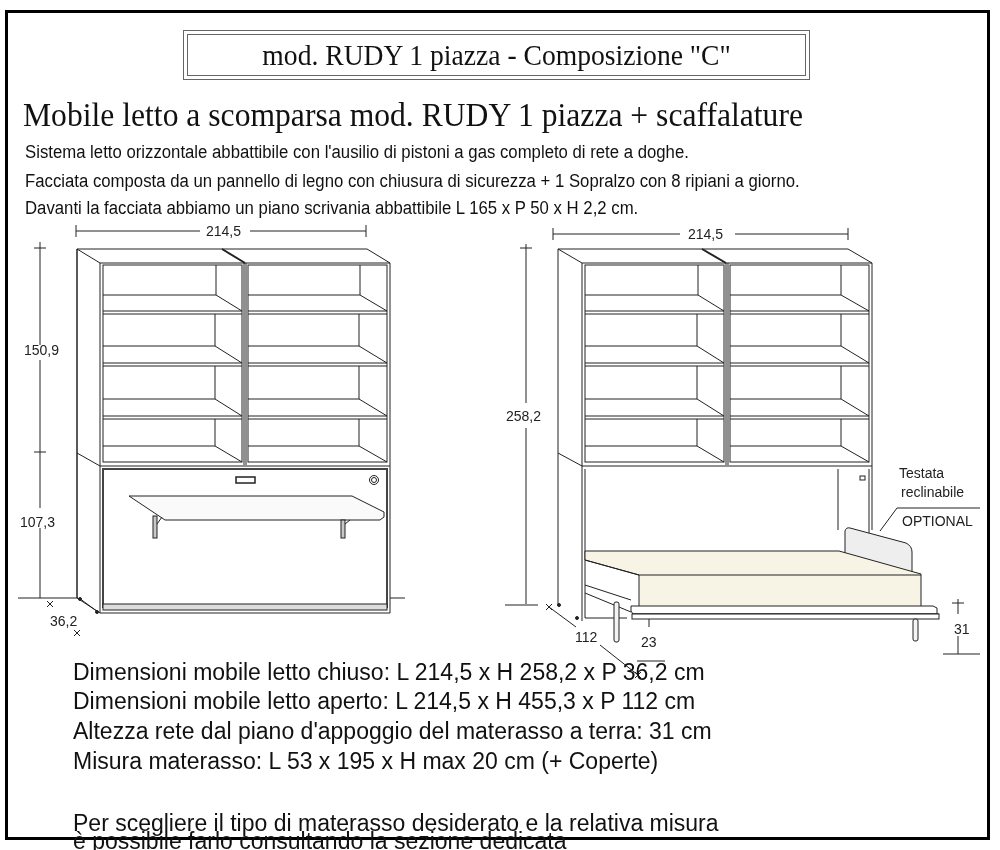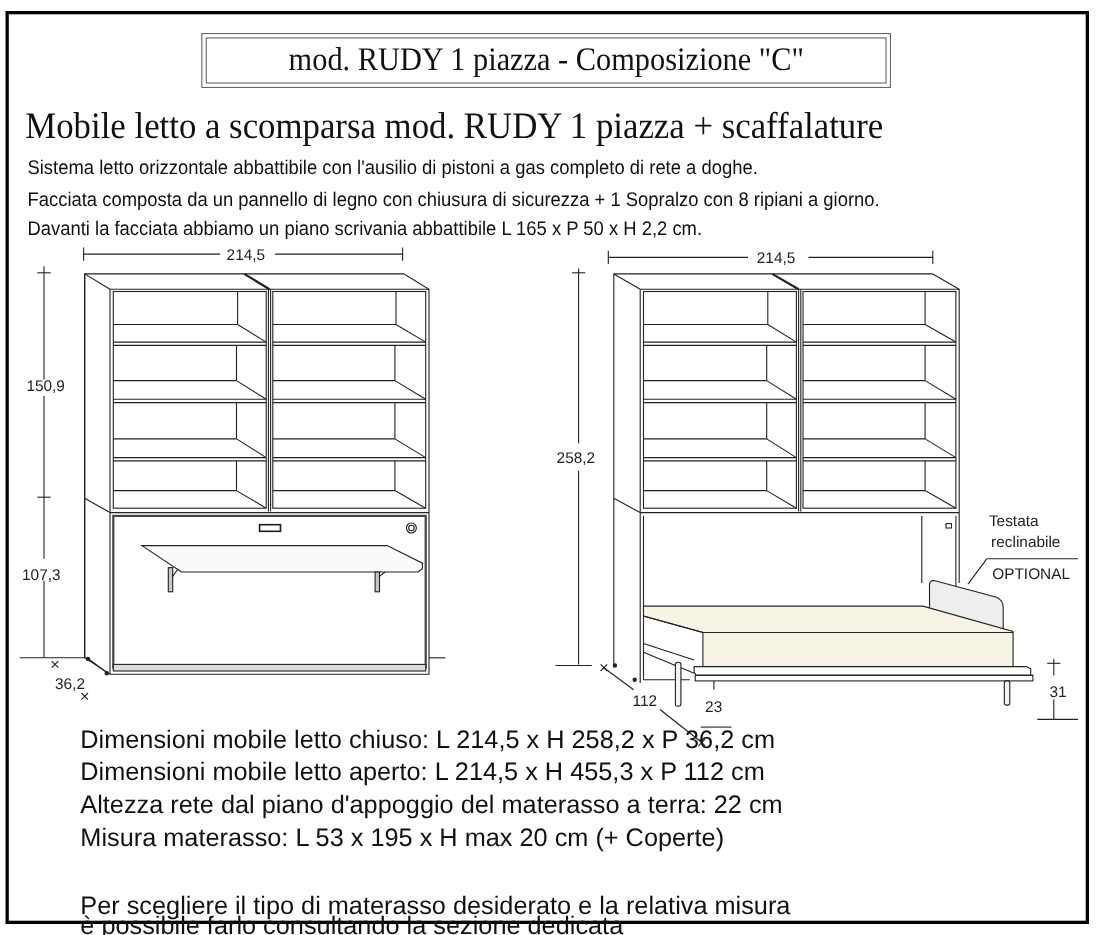--- a/index.html
+++ b/index.html
@@ -242,16 +242,16 @@
   <text class="dim" x="575" y="642">112</text>
   <text class="dim" x="641" y="647">23</text>
   <text class="dim" x="954" y="634">31</text>
   <text class="lbl" x="899" y="478">Testata</text>
   <text class="lbl" x="901" y="497">reclinabile</text>
   <text class="lbl" x="902" y="526">OPTIONAL</text>
 </svg>
 
 <div class="spec" style="top:659px">Dimensioni mobile letto chiuso: L 214,5 x H 258,2 x P 36,2 cm</div>
 <div class="spec" style="top:688px">Dimensioni mobile letto aperto: L 214,5 x H 455,3 x P 112 cm</div>
-<div class="spec" style="top:718px">Altezza rete dal piano d'appoggio del materasso a terra: 22 cm</div>
+<div class="spec" style="top:718px">Altezza rete dal piano d'appoggio del materasso a terra: 31 cm</div>
 <div class="spec" style="top:748px">Misura materasso: L 53 x 195 x H max 20 cm (+ Coperte)</div>
 <div class="spec" style="top:810px">Per scegliere il tipo di materasso desiderato e la relativa misura</div>
 <div class="spec" style="top:828px">è possibile farlo consultando la sezione dedicata</div>
 
 </body></html>

